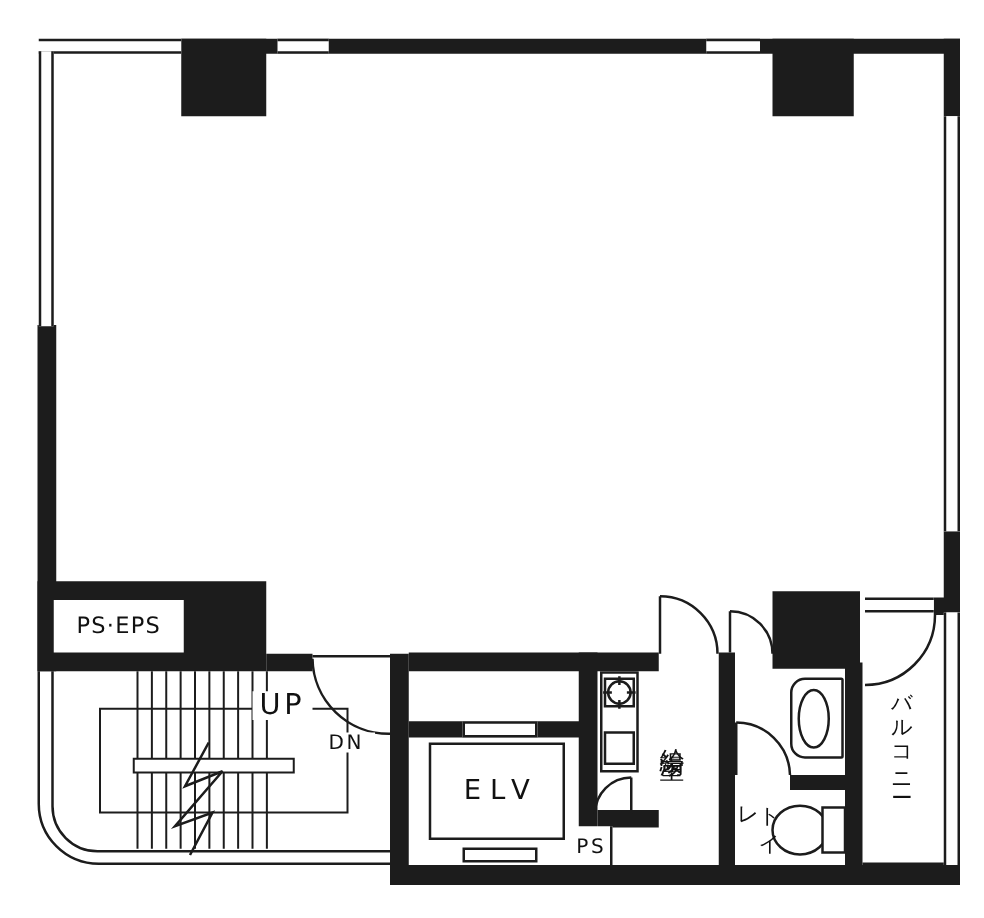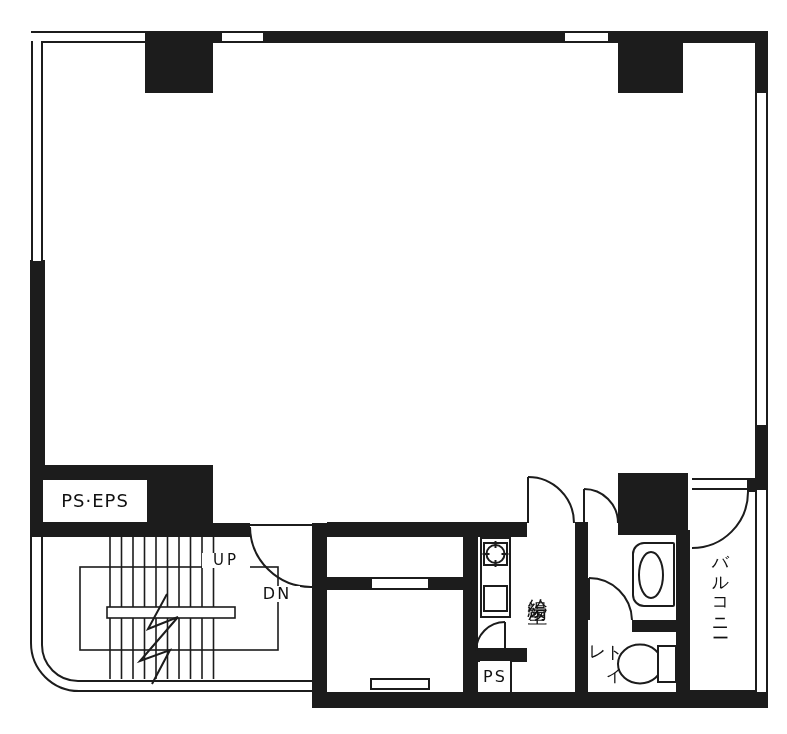--- a/index.html
+++ b/index.html
@@ -53,25 +53,28 @@
   <div class="box" style="left:222px;top:31px;width:41px;height:12px;border-top:2px solid #1c1c1c;border-bottom:2px solid #1c1c1c;"></div>
   <div class="box" style="left:565px;top:31px;width:43px;height:12px;border-top:2px solid #1c1c1c;border-bottom:2px solid #1c1c1c;"></div>
   <div class="box" style="left:755px;top:93px;width:13px;height:332px;border-left:2px solid #1c1c1c;border-right:2px solid #1c1c1c;"></div>
   <div class="box" style="left:755px;top:490px;width:13px;height:202px;border-left:2px solid #1c1c1c;border-right:2px solid #1c1c1c;"></div>
   <div class="box" style="left:692px;top:478px;width:55px;height:12px;border-top:2px solid #1c1c1c;border-bottom:2px solid #1c1c1c;"></div>
 
   <div class="box c" style="left:43px;top:480px;width:104px;height:42px;">
     <span class="lbl" style="position:static;font-size:18px;letter-spacing:1px;">PS·EPS</span>
   </div>
   <div class="box" style="left:370px;top:577px;width:60px;height:13px;border:2px solid #1c1c1c;"></div>
+  <div class="box c" style="left:343px;top:594px;width:109px;height:78px;border:2px solid #1c1c1c;">
+    <span class="lbl" style="position:static;font-size:22px;letter-spacing:7px;padding-left:7px;">ELV</span>
+  </div>
   <div class="box" style="left:370px;top:678px;width:60px;height:12px;border:2px solid #1c1c1c;"></div>
   <div class="box" style="left:480px;top:537px;width:31px;height:81px;border:2px solid #1c1c1c;"></div>
   <div class="box" style="left:483px;top:542px;width:25px;height:24px;border:2px solid #1c1c1c;"></div>
   <div class="box" style="left:483px;top:585px;width:25px;height:27px;border:2px solid #1c1c1c;"></div>
-  <div class="box c" style="left:480px;top:661px;width:32px;height:31px;border-right:2px solid #1c1c1c;">
+  <div class="box c" style="left:458px;top:661px;width:32px;height:31px;border-right:2px solid #1c1c1c;">
     <span class="lbl" style="position:static;font-size:16px;letter-spacing:2px;">PS</span>
   </div>
   <div class="box" style="left:632px;top:542px;width:43px;height:65px;border:2px solid #1c1c1c;border-radius:12px 2px 2px 12px;"></div>
 
   <svg id="ov" width="787" height="734" viewBox="0 0 787 734">
 
     <path d="M31,537 V643 A48,48 0 0 0 79,691 H312" fill="none" stroke="#1c1c1c" stroke-width="2"></path>
     <path d="M42,537 V645 A36,36 0 0 0 78,681 H312" fill="none" stroke="#1c1c1c" stroke-width="2"></path>
 
     <g stroke="#1c1c1c" stroke-width="1.6">
@@ -125,19 +128,19 @@
     </g>
 
     <ellipse cx="651" cy="575" rx="12" ry="23" fill="none" stroke="#1c1c1c" stroke-width="2"></ellipse>
 
     <g>
       <ellipse cx="640" cy="664" rx="22" ry="19.5" fill="#fff" stroke="#1c1c1c" stroke-width="2"></ellipse>
       <rect x="658" y="646" width="18" height="36" fill="#fff" stroke="#1c1c1c" stroke-width="2"></rect>
     </g>
   </svg>
 
-  <div class="lbl" style="left:202px;top:553px;width:48px;font-size:15px;letter-spacing:3px;background:#fff;text-align:center;">UP</div>
+  <div class="lbl" style="left:202px;top:553px;width:48px;font-size:23px;letter-spacing:3px;background:#fff;text-align:center;">UP</div>
   <div class="lbl" style="left:254px;top:586px;width:46px;font-size:16px;letter-spacing:2px;background:#fff;text-align:center;">DN</div>
   <div class="lbl vt" style="left:528px;top:582px;height:72px;font-size:20px;">給湯室</div>
   <div class="lbl vt" style="left:589px;top:633px;height:62px;font-size:17px;">トイレ</div>
   <div class="lbl vt" style="left:712px;top:543px;height:100px;font-size:17px;letter-spacing:2px;">バルコニー</div>
 
 </div>
 
 </body></html>

